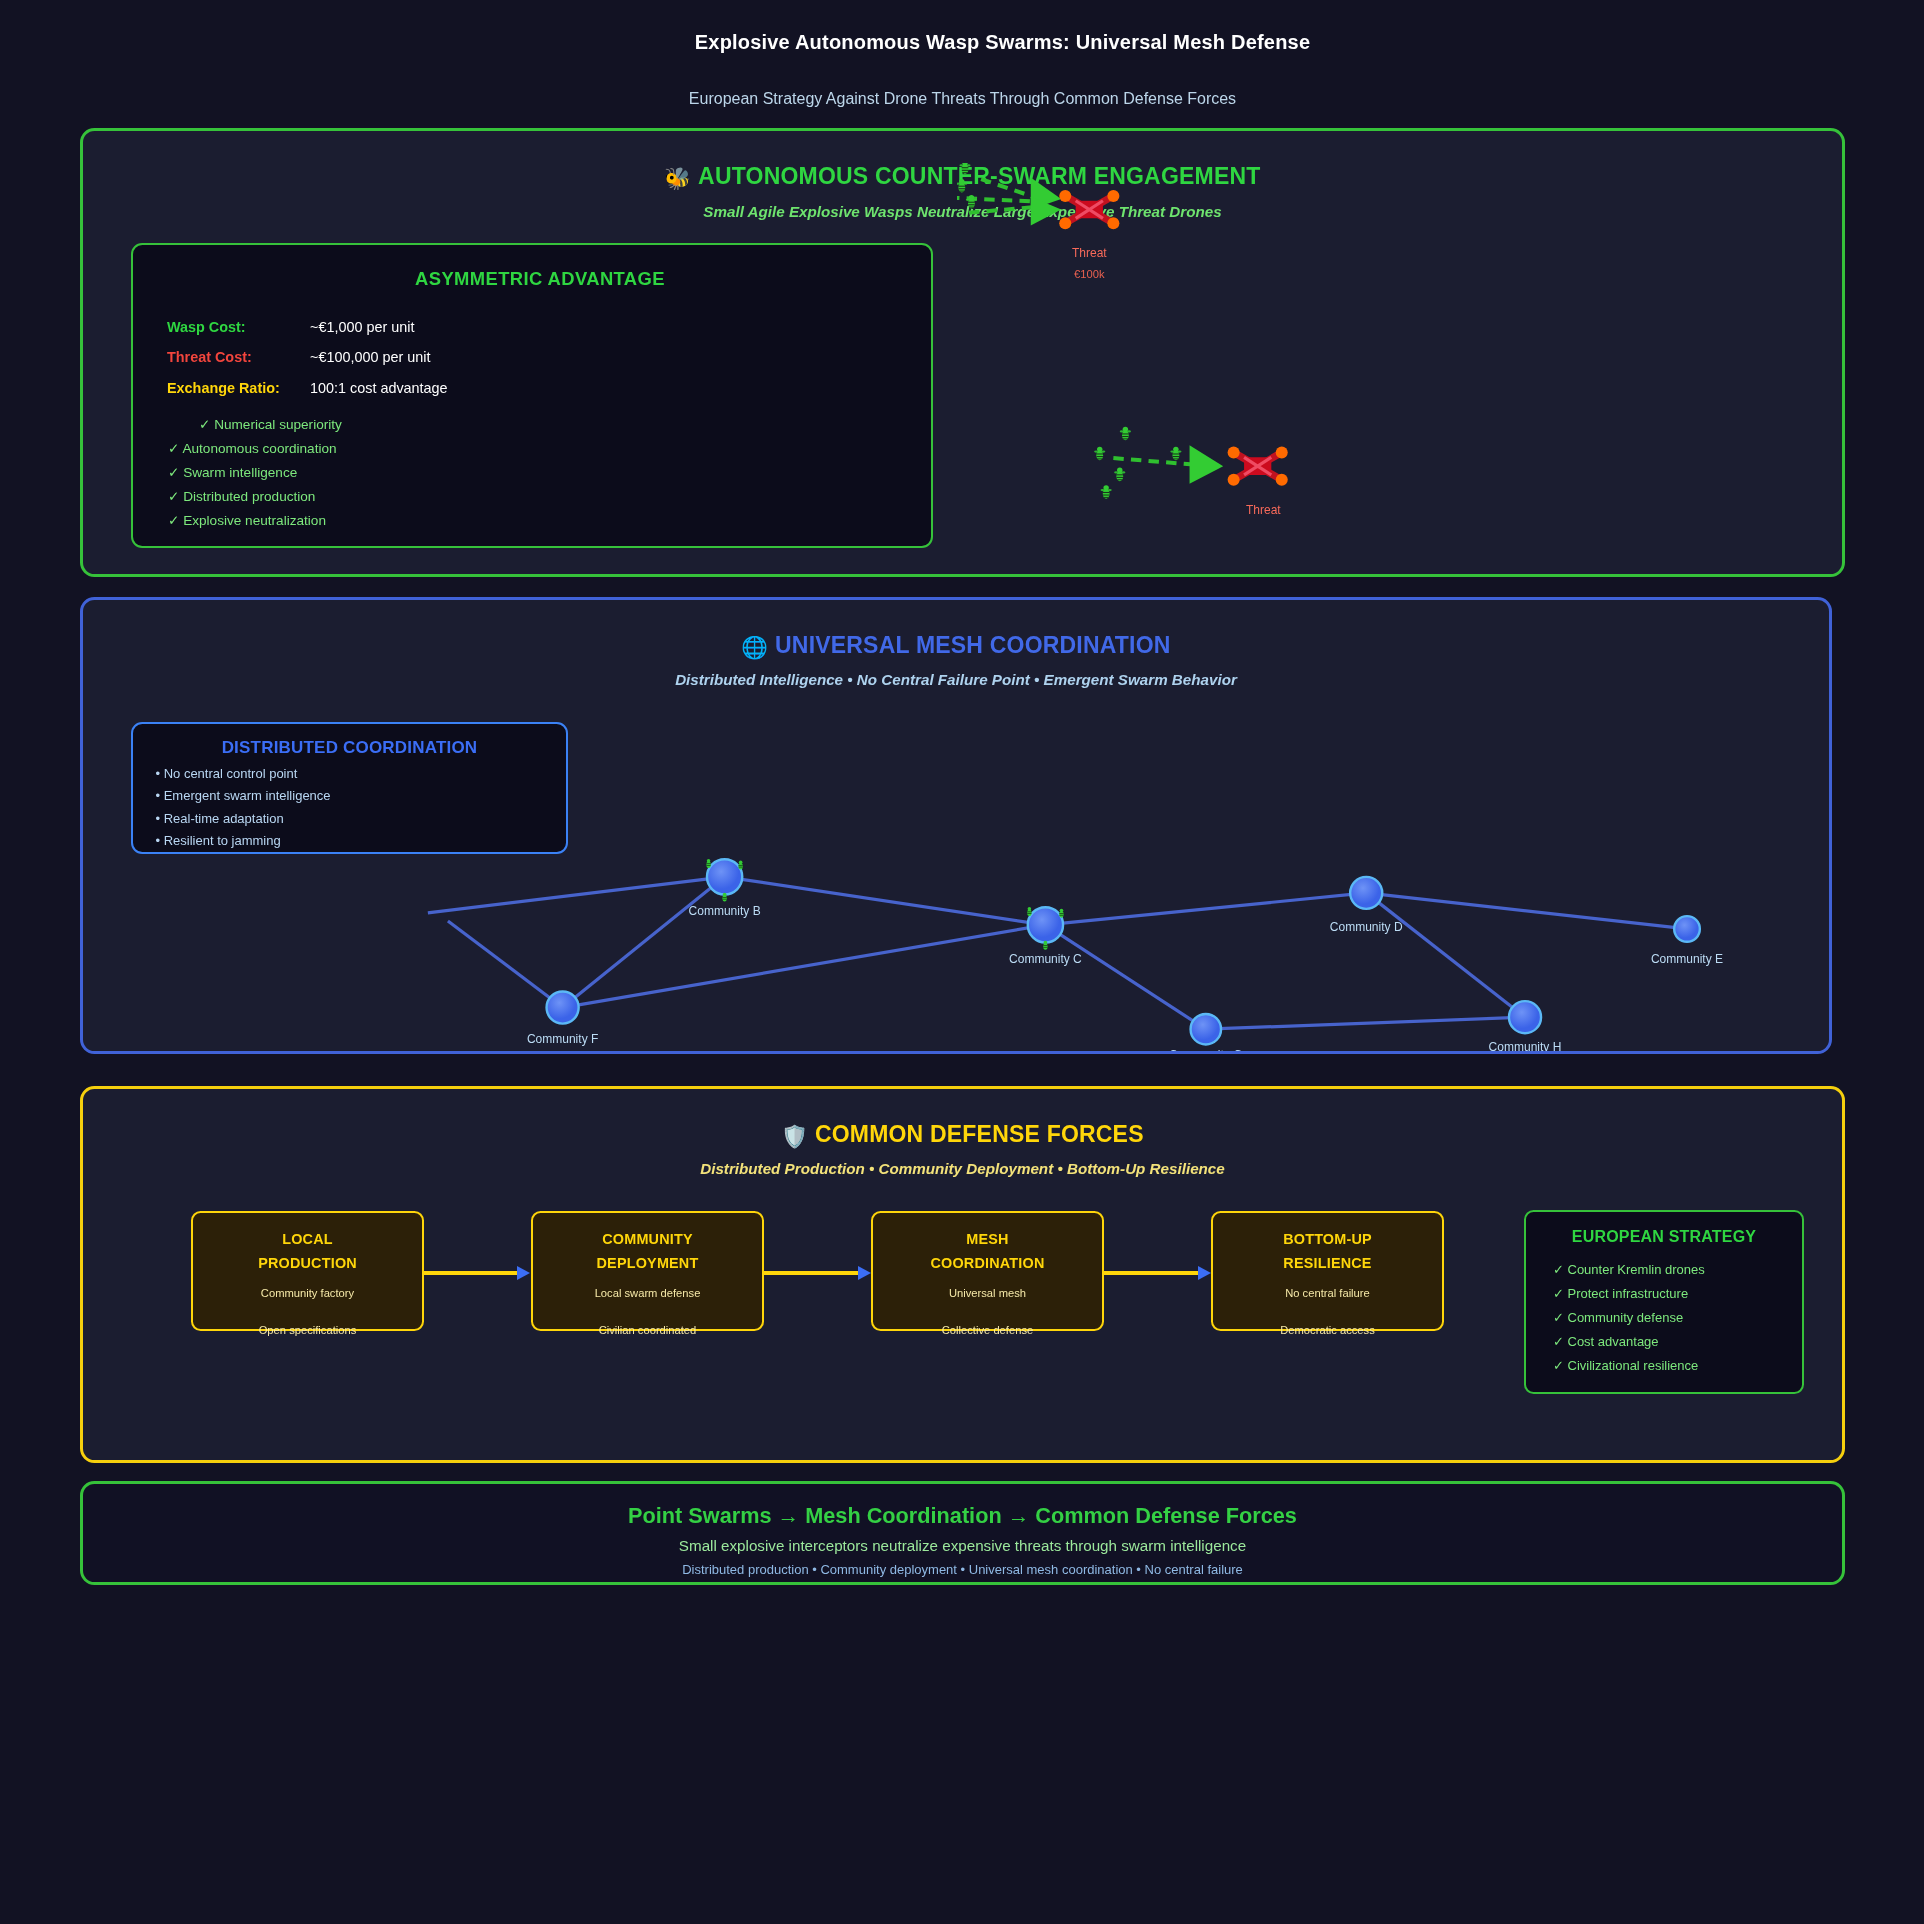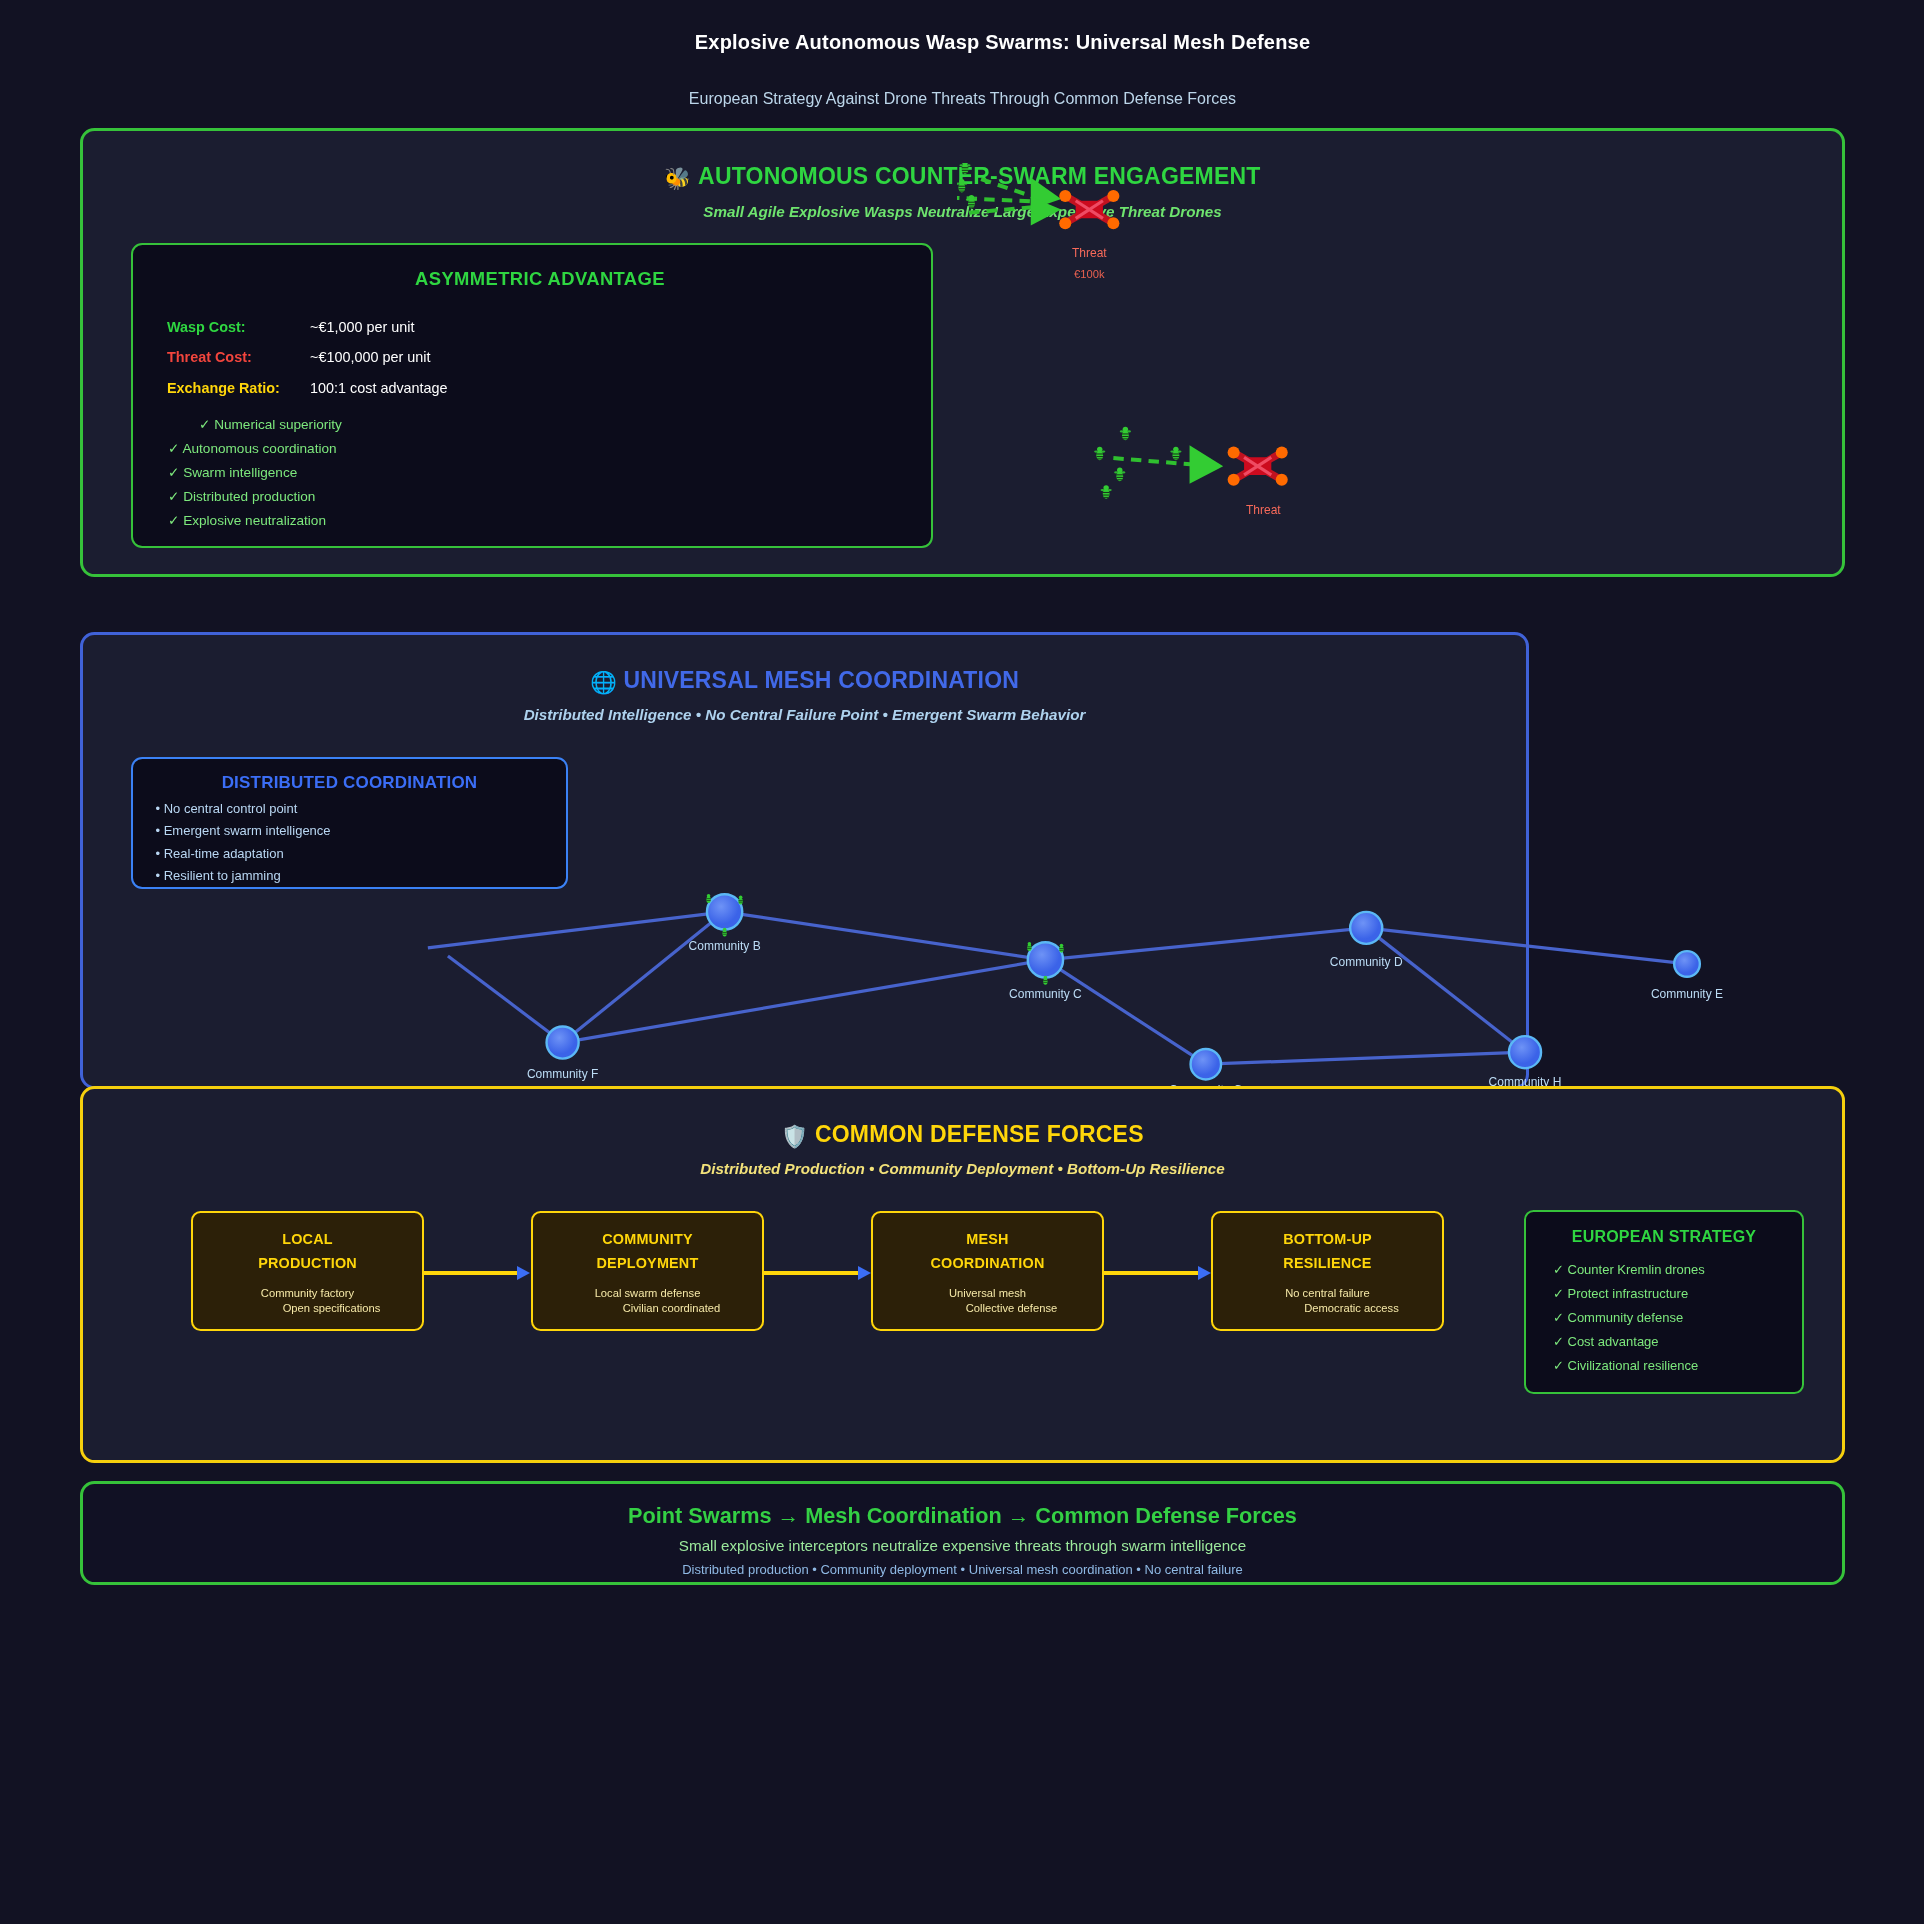--- a/index.html
+++ b/index.html
@@ -71,21 +71,21 @@
   .adv-item{
     position:absolute;left:35px;font-size:13.6px;color:#7de87d;white-space:nowrap;
   }
 
   
   #engage-svg{position:absolute;left:874px;top:32px;width:874px;height:401px;}
   .threat-label{fill:#f86a5a;font-size:15px;font-family:"Liberation Sans",sans-serif;text-anchor:middle;}
   .threat-cost{fill:#e8604f;font-size:14px;font-family:"Liberation Sans",sans-serif;text-anchor:middle;}
 
   
-  #panel-mesh{left:80px;top:632px;width:1449px;height:457px;}
+  #panel-mesh{left:80px;top:597px;width:1752px;height:457px;}
   #dist-box{
     position:absolute;left:48px;top:122px;width:437px;height:132px;
     background:#0c0c1b;border:2.4px solid #3b82f6;border-radius:11.2px;box-sizing:border-box;
     z-index:4;
   }
   #dist-box .box-title{
     position:absolute;left:0;top:14.4px;width:100%;text-align:center;
     font-size:17px;font-weight:bold;color:#3b6ef6;letter-spacing:0.2px;
   }
   .dist-item{position:absolute;left:22.5px;font-size:13px;color:#b9d7f3;white-space:nowrap;}
@@ -102,21 +102,21 @@
     position:absolute;left:0;width:100%;text-align:center;
     font-size:14.4px;font-weight:bold;color:#ffd60a;letter-spacing:0.2px;
   }
   .flow-box .l1{top:17.6px;}
   .flow-box .l2{top:42px;}
   .flow-box .d1,.flow-box .d2{
     position:absolute;left:0;width:100%;text-align:center;
     font-size:11.2px;color:#f6e9a8;font-weight:400;
   }
   .flow-box .d1{top:74px;}
-  .flow-box .d2{top:89px;margin-left:24px;}
+  .flow-box .d2{top:111px;}
   .flow-arrow{position:absolute;top:1266px;height:13px;}
   .flow-arrow .bar{position:absolute;left:0;top:4.8px;height:4px;background:#ffd60a;}
   .flow-arrow .head{
     position:absolute;top:0;width:0;height:0;
     border-top:7.2px solid transparent;border-bottom:7.2px solid transparent;
     border-left:13.6px solid #3b6ef6;
   }
   #eu-box{
     position:absolute;left:1524px;top:1210px;width:280px;height:184px;
     background:#0c0c1b;border:2.4px solid #36c23a;border-radius:9.6px;box-sizing:border-box;

